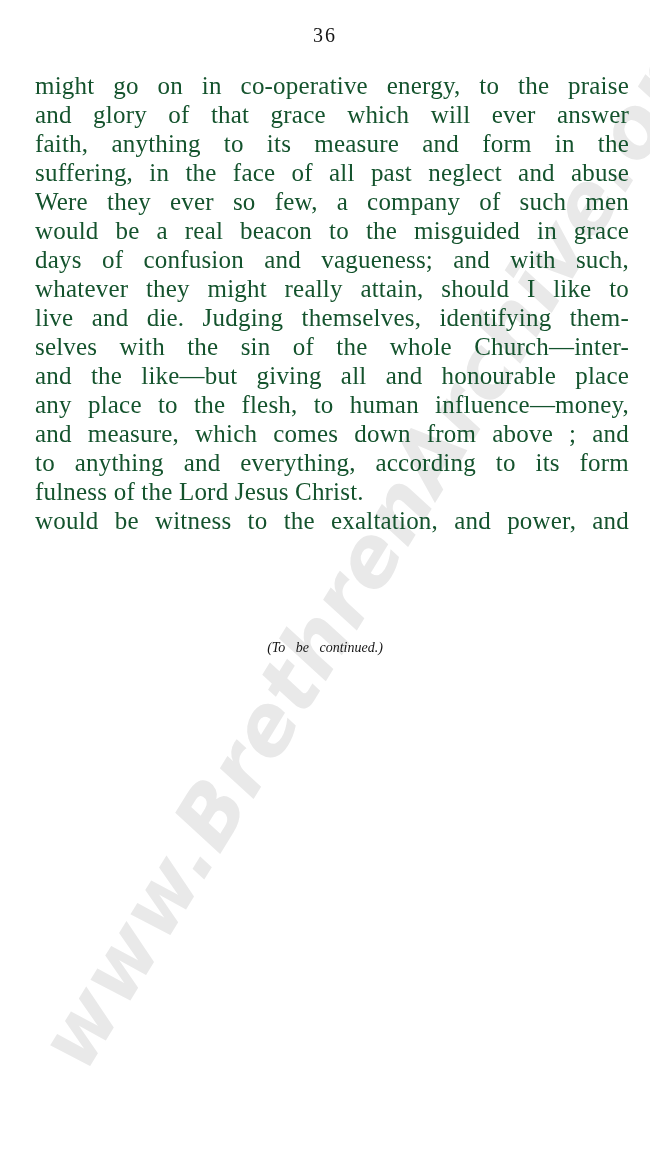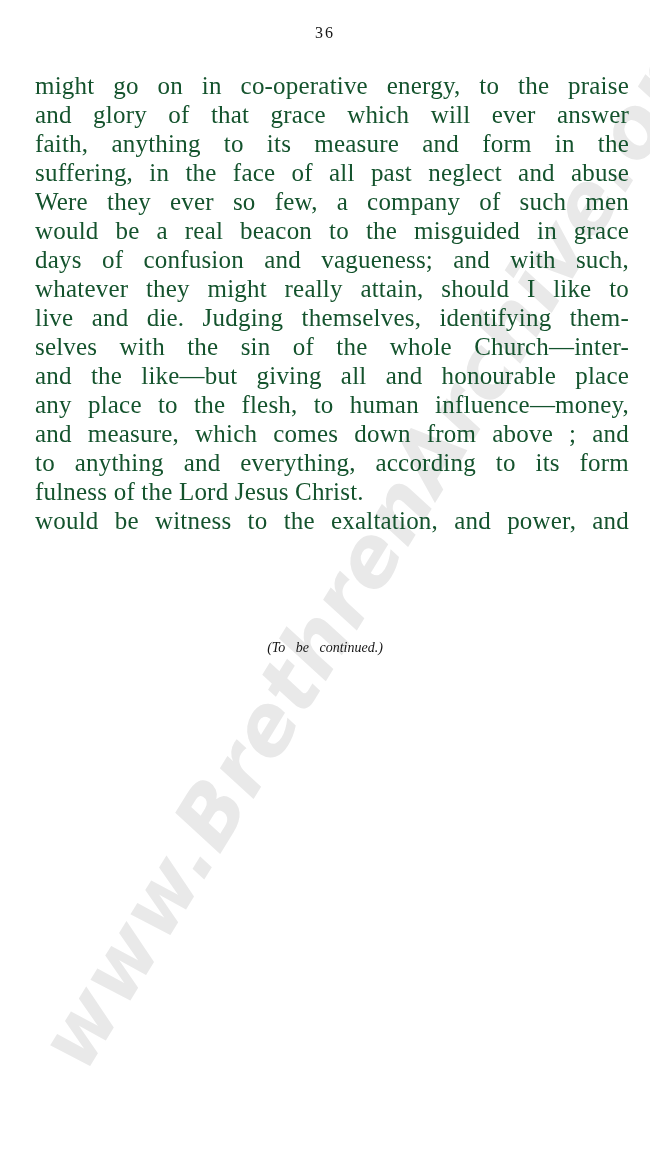--- a/index.html
+++ b/index.html
@@ -19,21 +19,21 @@
     width: 650px;
     height: 1155px;
   }
   .page-number {
     position: absolute;
     top: 24px;
     left: 0;
     width: 650px;
     text-align: center;
     font-family: "Liberation Serif", serif;
-    font-size: 16px;
+    font-size: 20px;
     letter-spacing: 2px;
     color: #151515;
     z-index: 2;
   }
   .body-text {
     position: absolute;
     left: 35px;
     top: 71px;
     width: 594px;
     z-index: 2;

